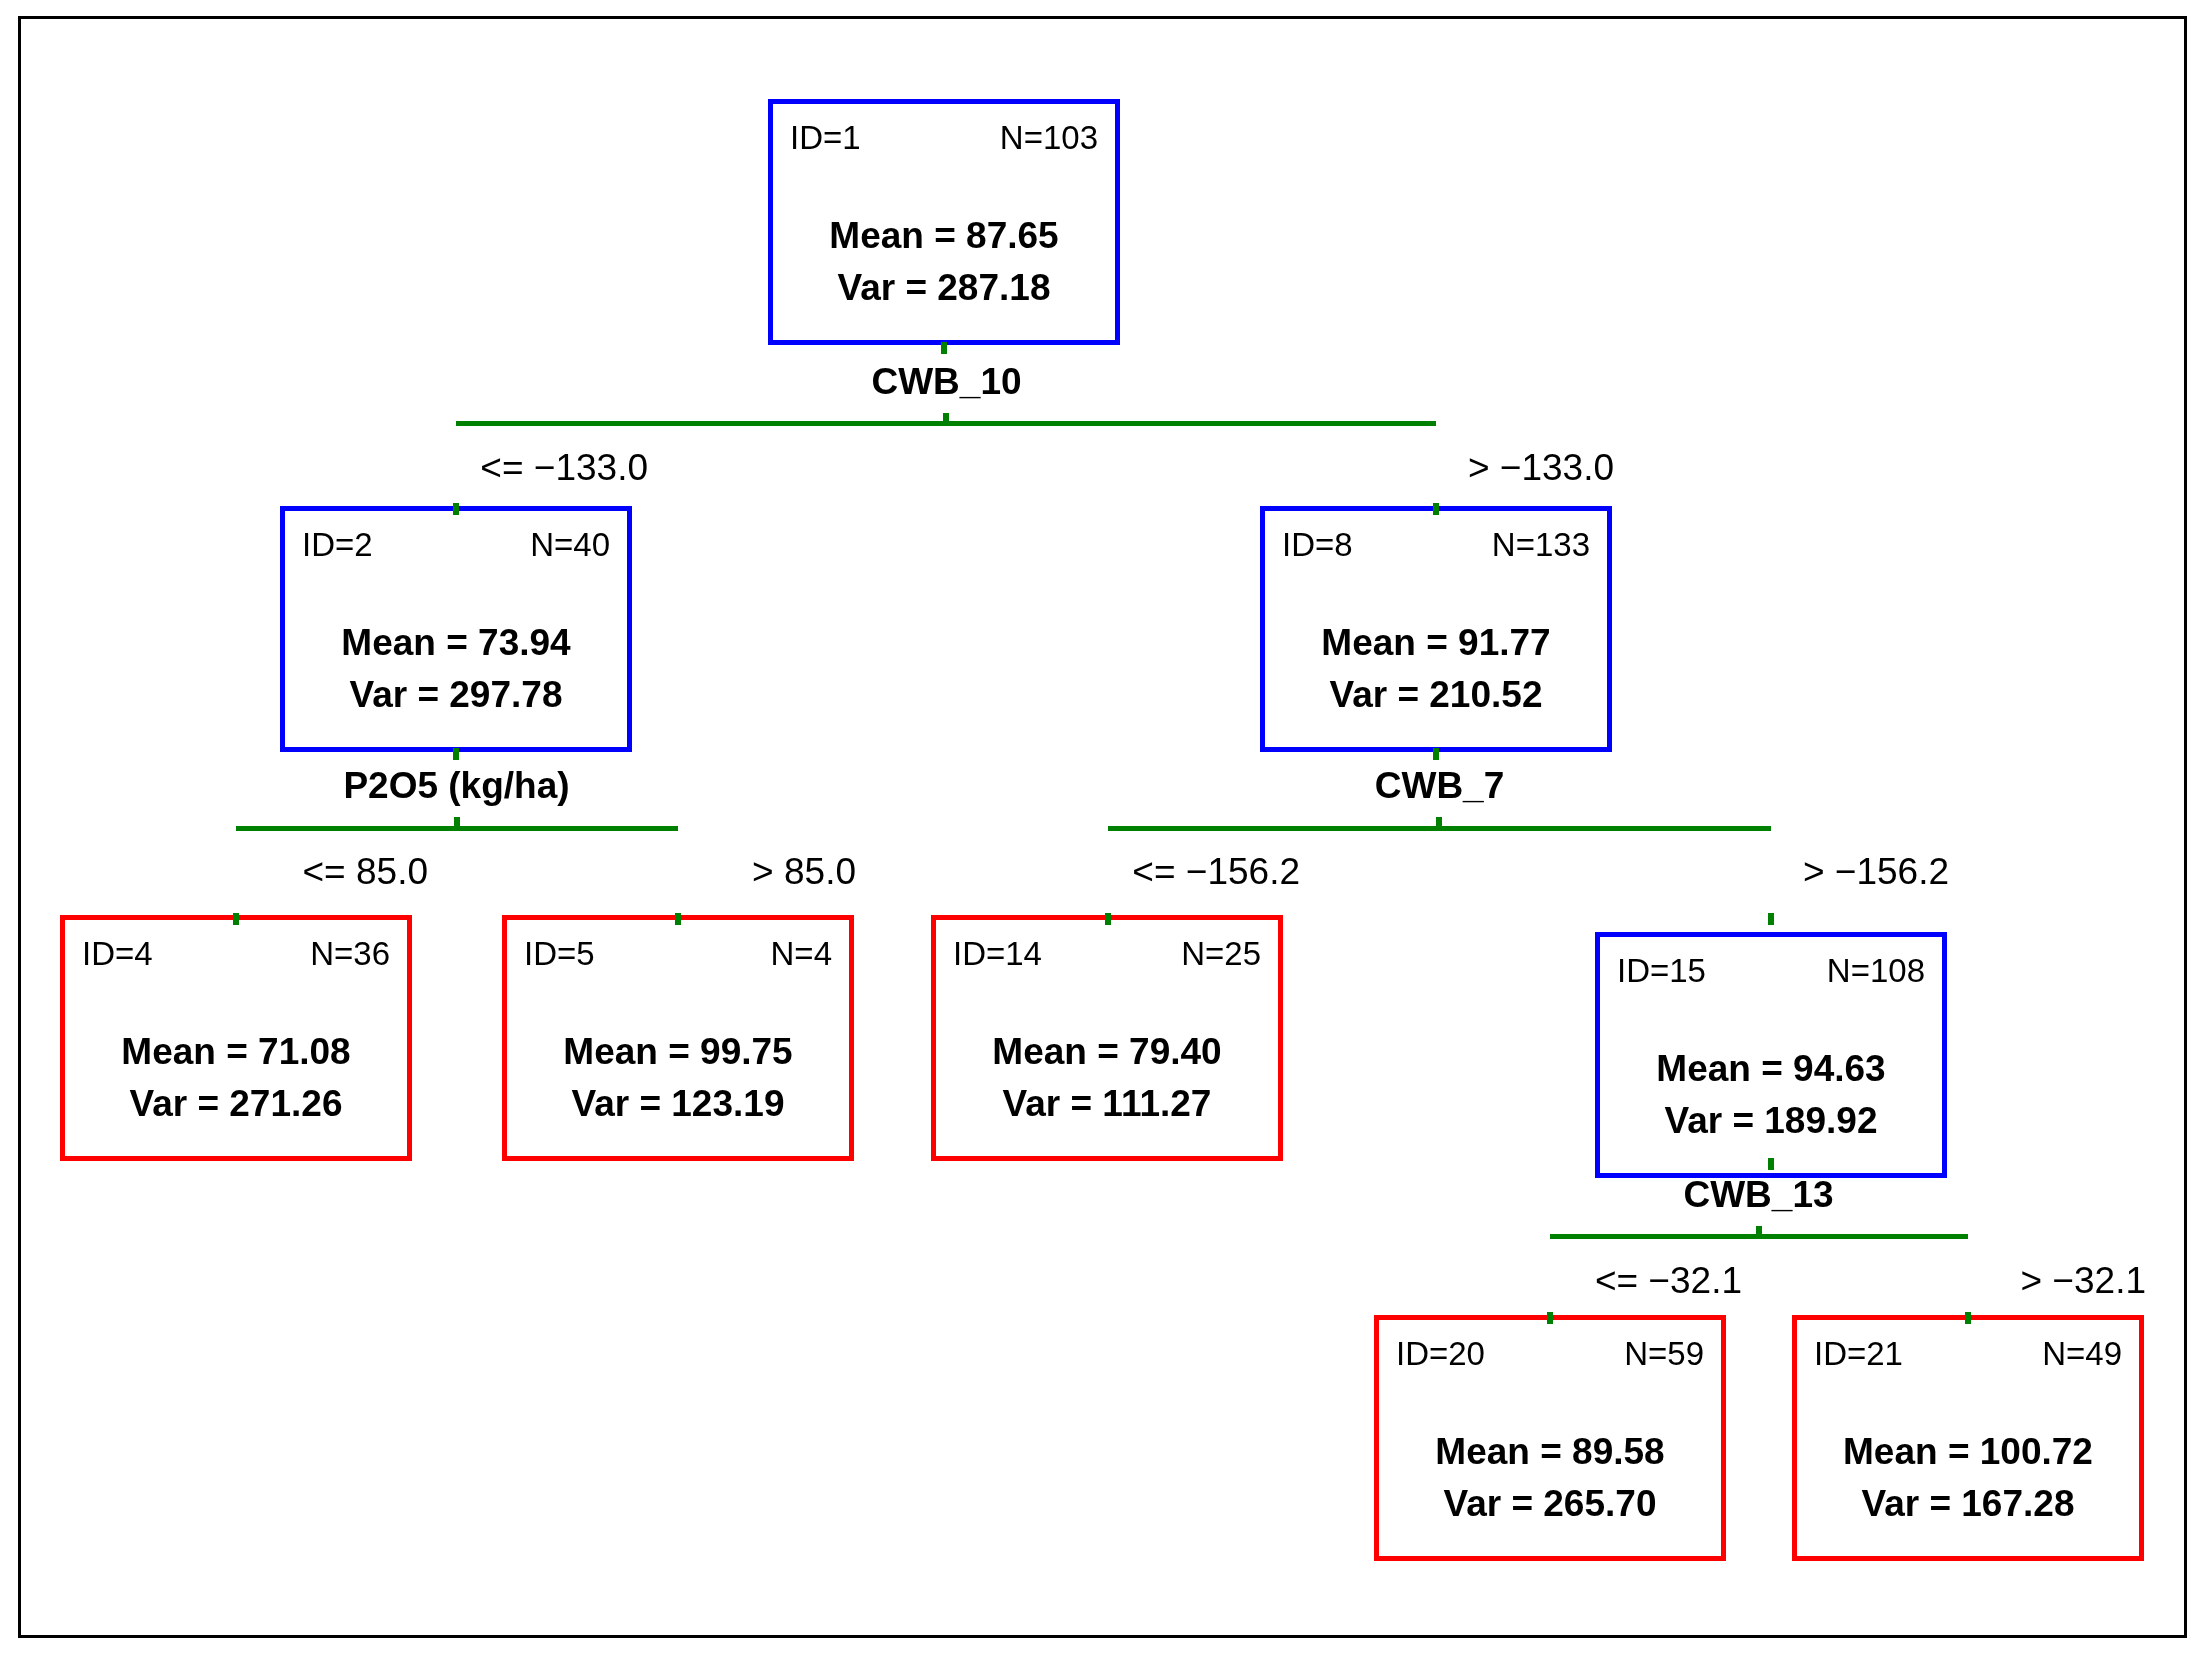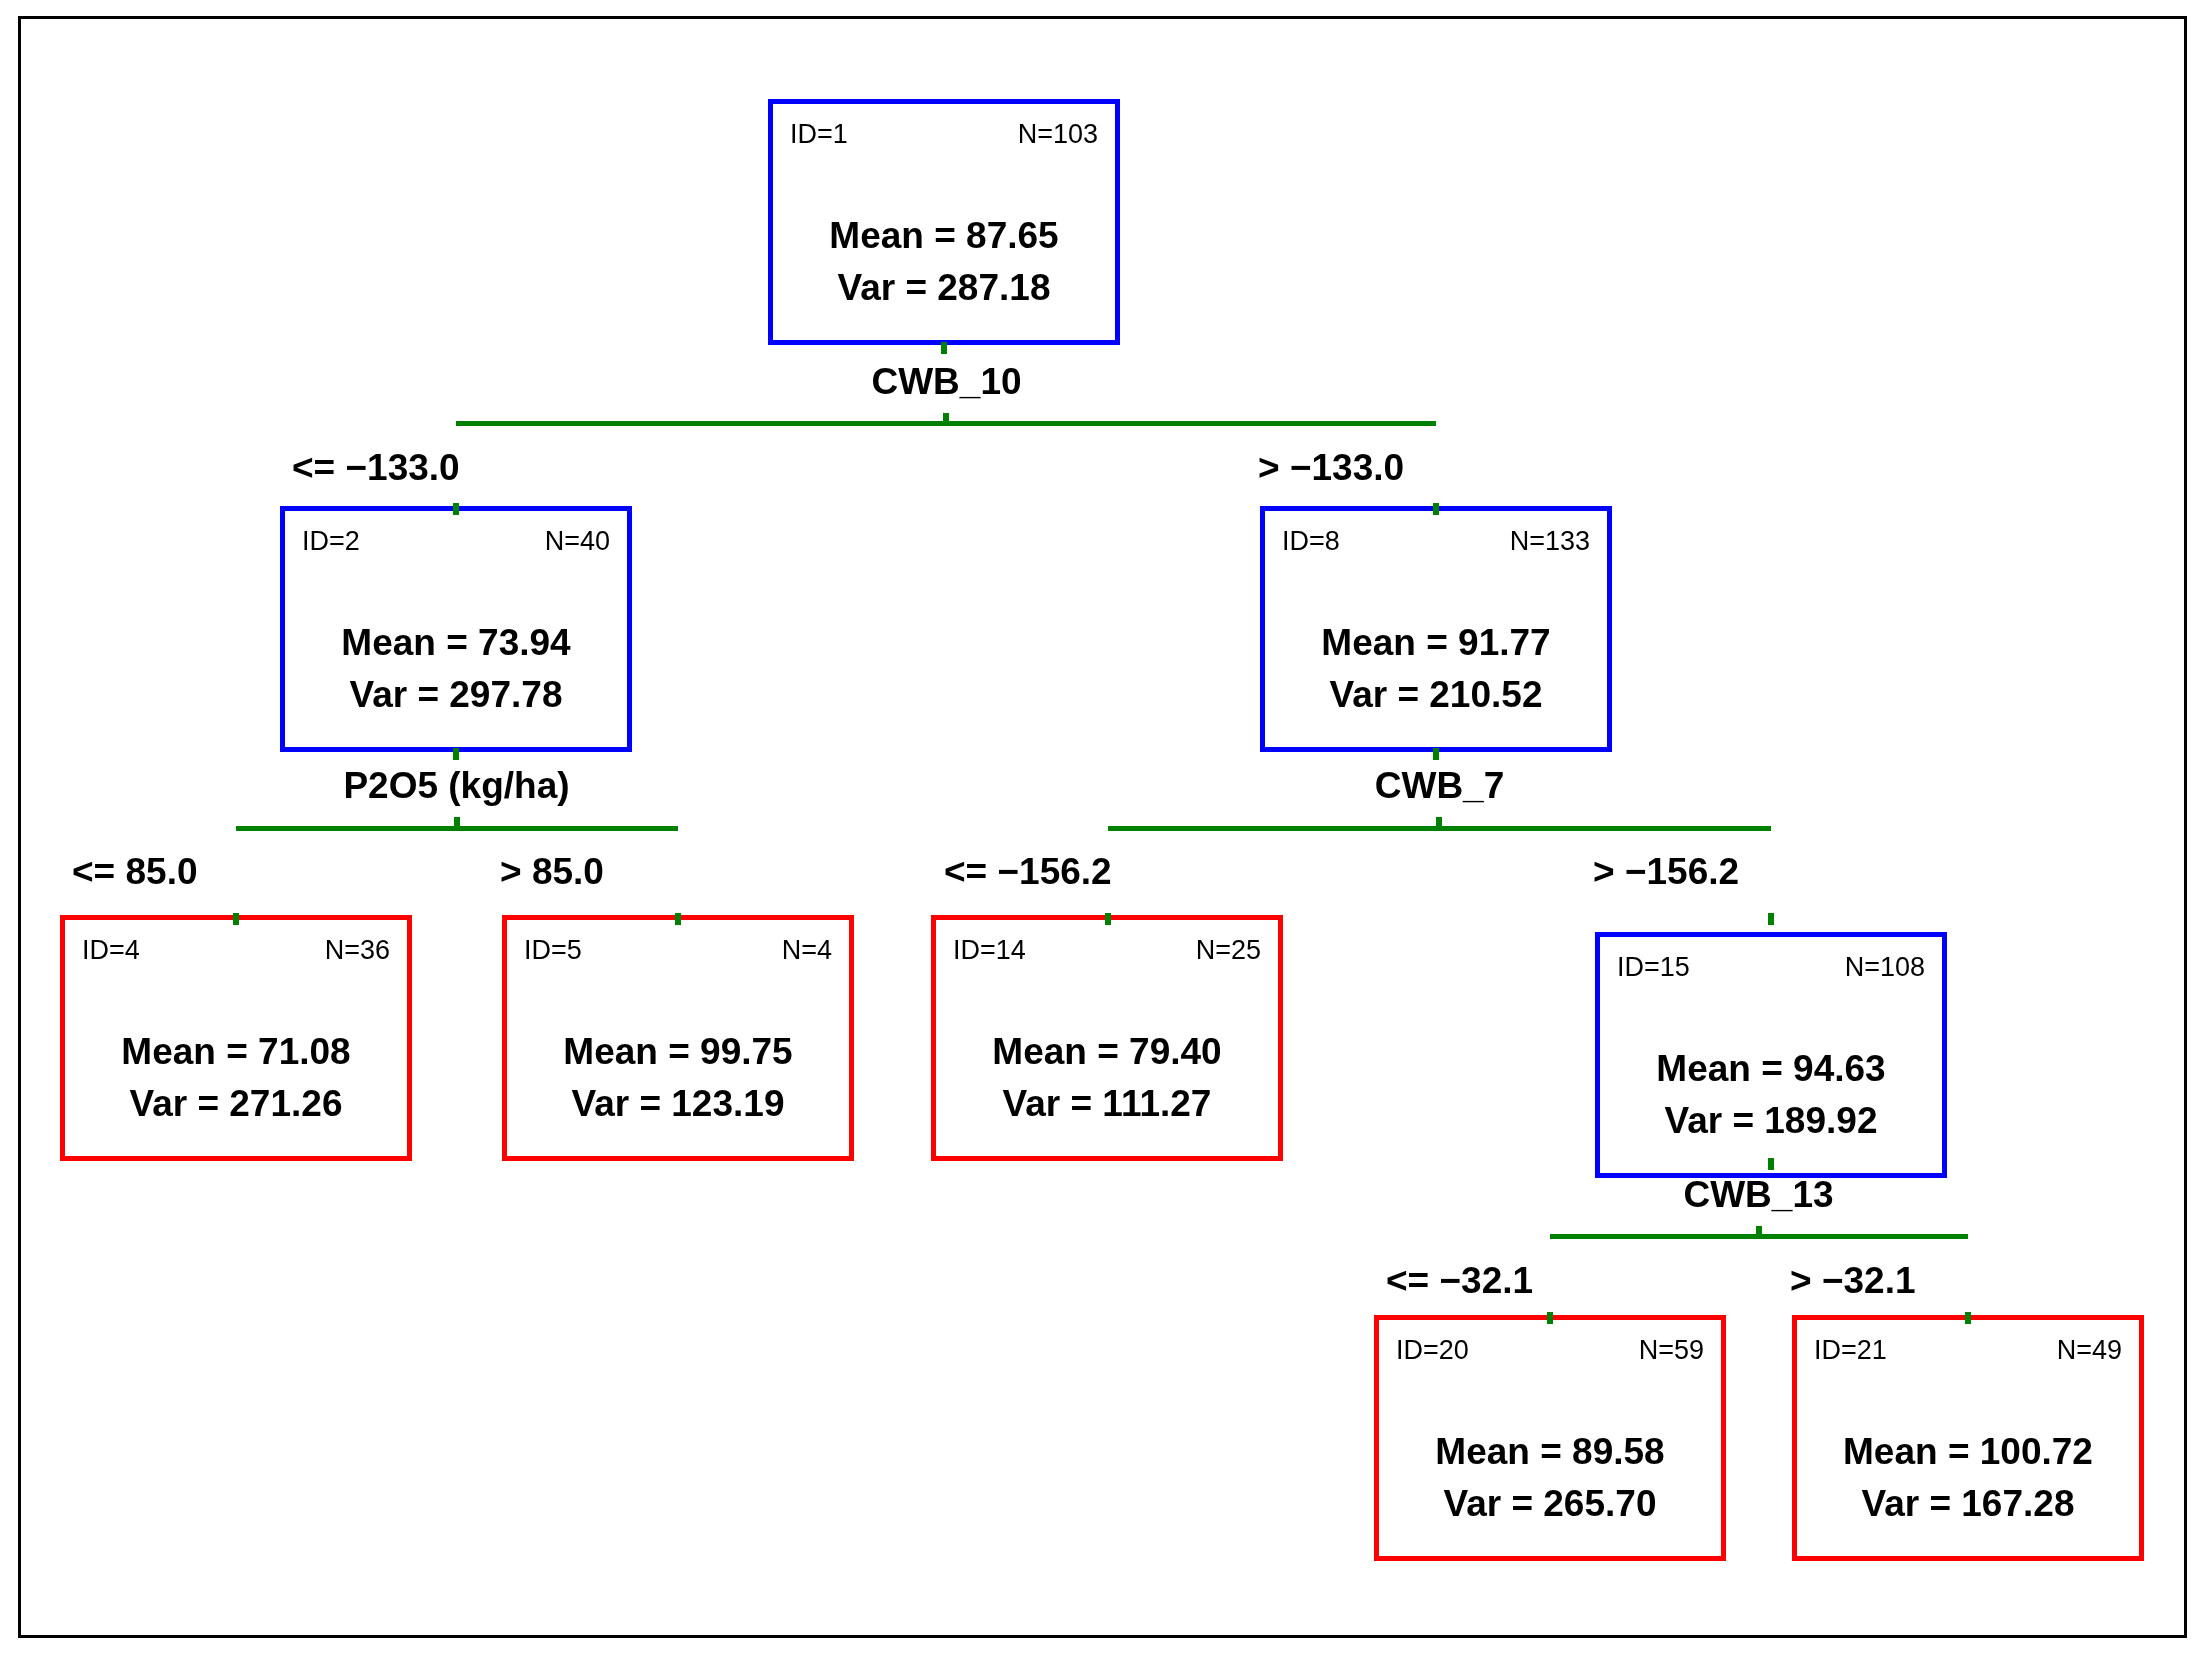--- a/index.html
+++ b/index.html
@@ -26,21 +26,21 @@
     border: 5.4px solid #0000ff;
     background: #ffffff;
   }
   .node.red  { border-color: #ff0000; }
   .node.blue { border-color: #0000ff; }
   .node .idrow {
     position: absolute;
     left: 17px; right: 17px; top: 17px;
     display: flex;
     justify-content: space-between;
-    font-size: 27px;
+    font-size: 33px;
     font-weight: 400;
     line-height: 1;
     white-space: nowrap;
   }
   .node .meanline, .node .varline {
     position: absolute;
     left: 0; width: 100%;
     text-align: center;
     font-size: 37px;
     font-weight: 700;
@@ -64,23 +64,23 @@
     background: #008000;
   }
   .stub {
     position: absolute;
     width: 6.2px;
     background: #008000;
   }
   .cond-label {
     position: absolute;
     width: 356px;
-    text-align: left;
+    text-align: right;
     font-size: 37px;
-    font-weight: 700;
+    font-weight: 400;
     line-height: 1;
     white-space: nowrap;
   }
 </style>
 </head>
 <body>
 
 <div id="stage">
   <div id="frame"></div>
   <div id="tree">

